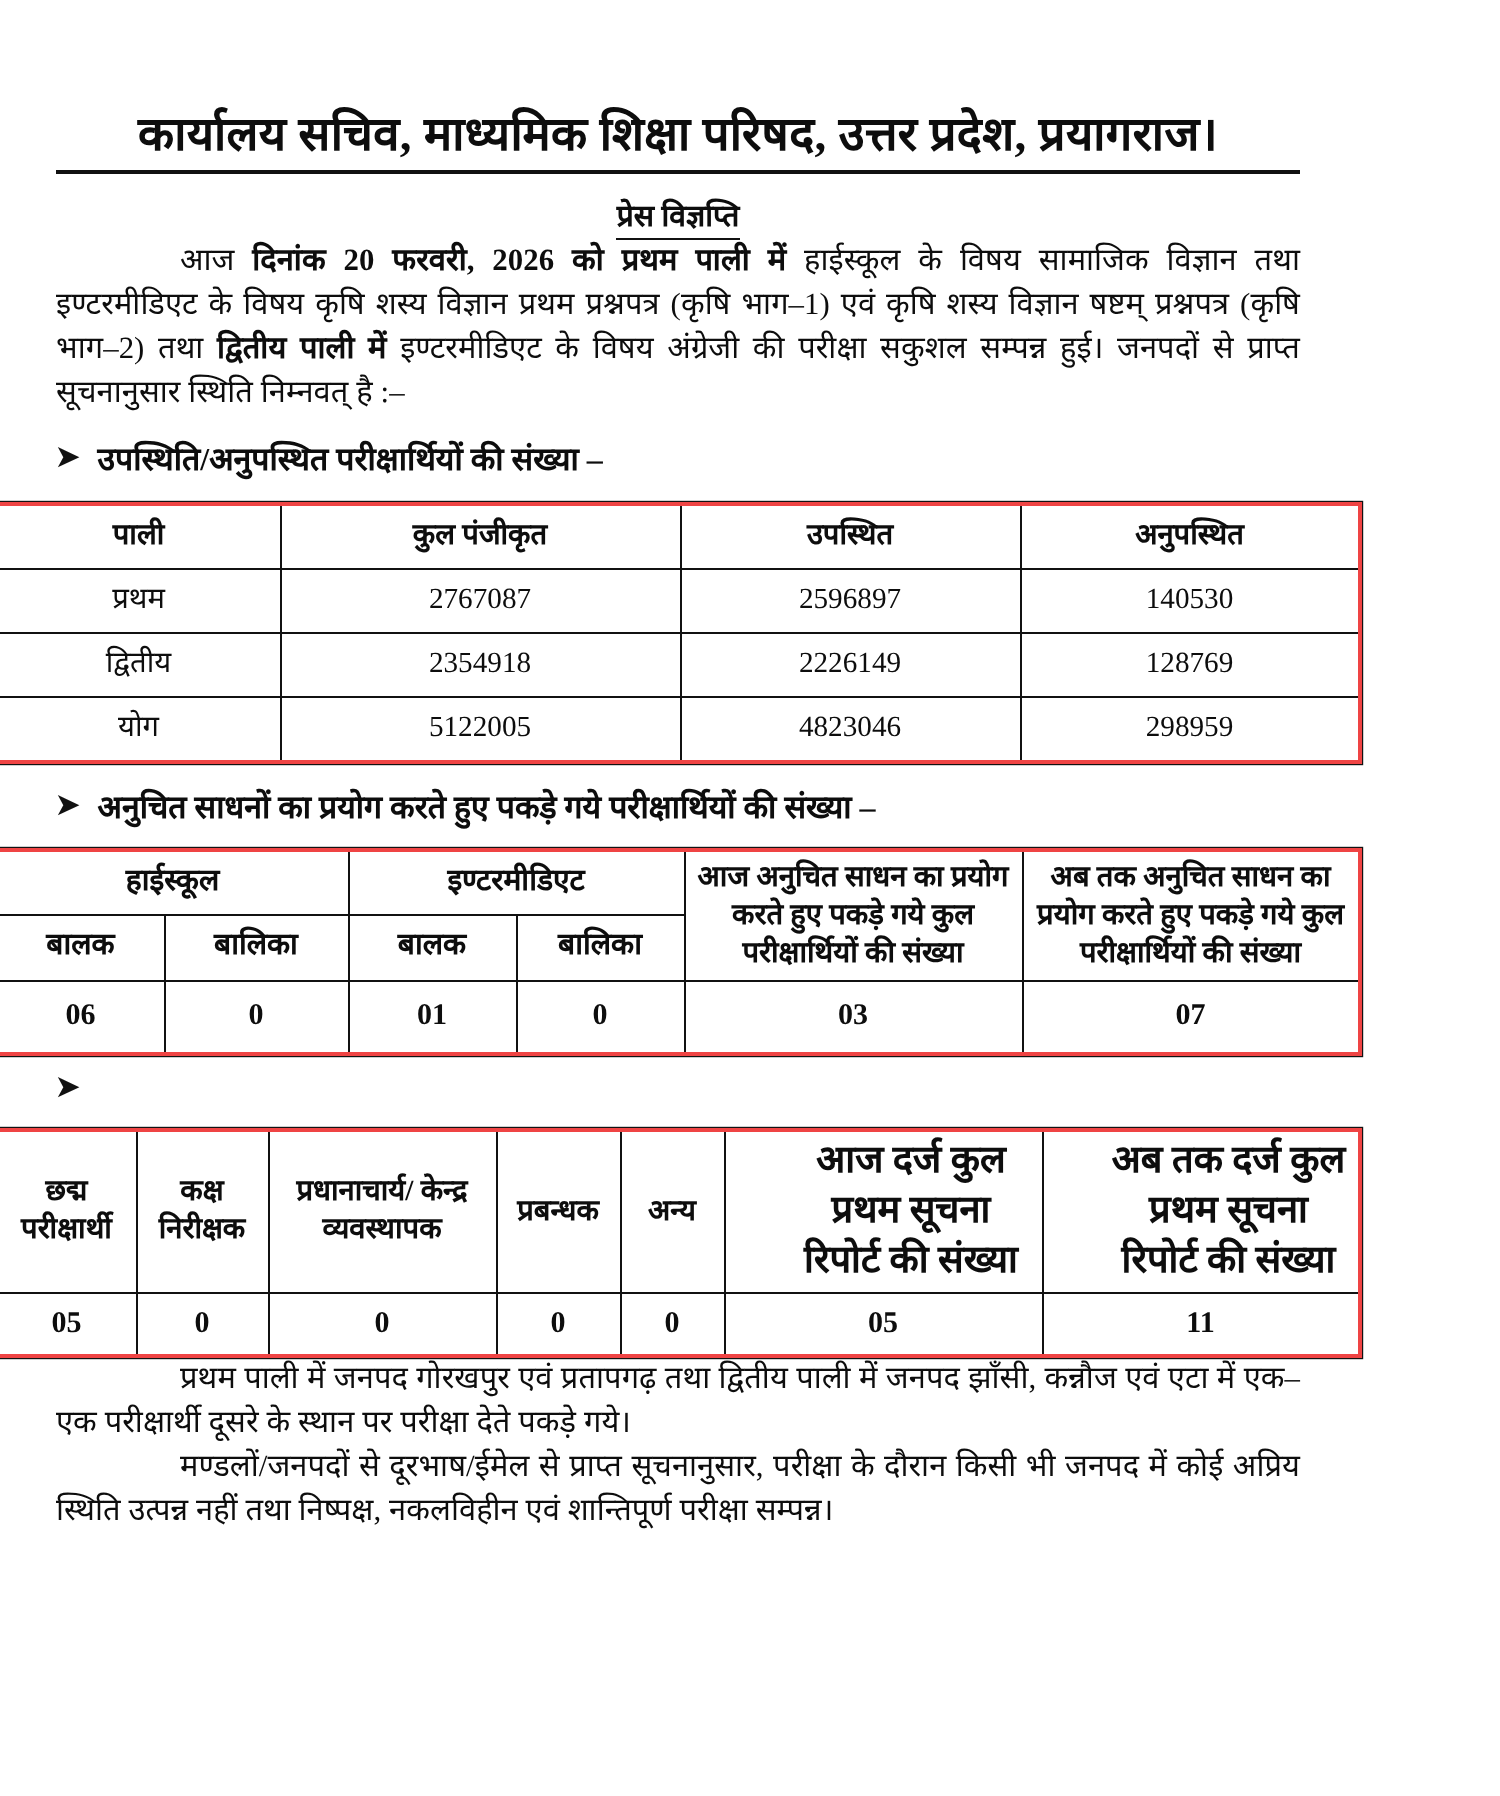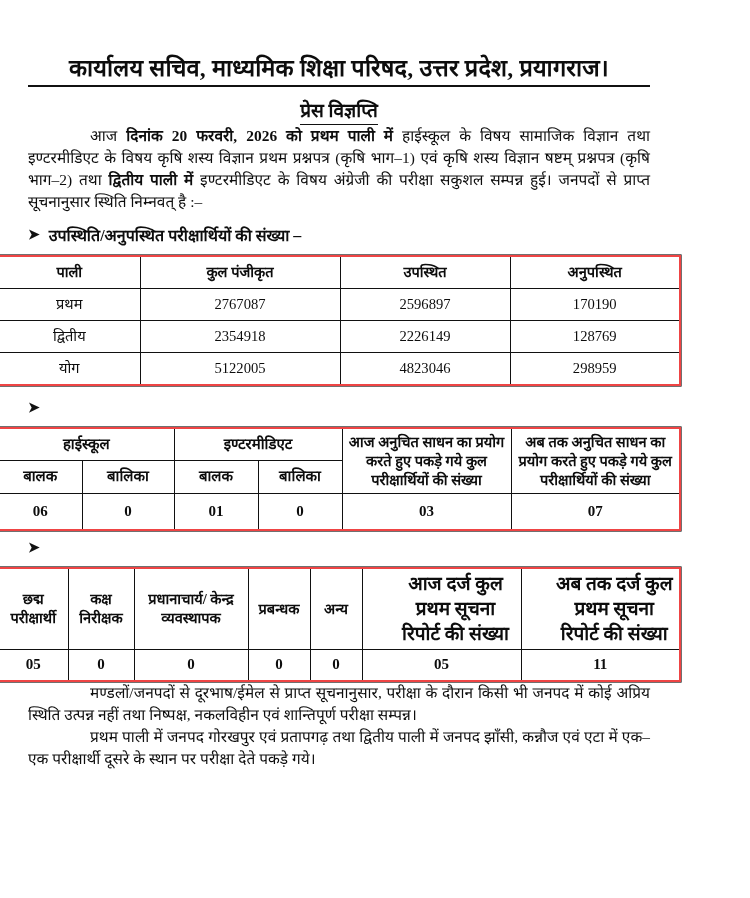--- a/index.html
+++ b/index.html
@@ -35,21 +35,21 @@
     padding-bottom: 2px;
     border-bottom: 2.2px solid #111;
     display: block;
   }
   .subtitle-wrap {
     text-align: center;
     margin-top: 13px;
   }
   .doc-subtitle {
     font-weight: bold;
-    font-size: 19px;
+    font-size: 15px;
     border-bottom: 1.6px solid #111;
     padding-bottom: 1px;
     display: inline-block;
     line-height: 1.2;
     text-align: right;
   }
 
   
   p.body-para {
     font-size: 15.4px;
@@ -169,41 +169,42 @@
           <th>कुल पंजीकृत</th>
           <th>उपस्थित</th>
           <th>अनुपस्थित</th>
         </tr>
       </thead>
       <tbody>
         <tr>
           <td>प्रथम</td>
           <td>2767087</td>
           <td>2596897</td>
-          <td>170190</td>
+          <td>140530</td>
         </tr>
         <tr>
           <td>द्वितीय</td>
           <td>2354918</td>
           <td>2226149</td>
           <td>128769</td>
         </tr>
         <tr>
           <td>योग</td>
           <td>5122005</td>
           <td>4823046</td>
           <td>298959</td>
         </tr>
       </tbody>
     </table>
   </div>
 
 
   <div class="section-head">
     <span class="bullet-icon">➤</span>
+    <span>अनुचित साधनों का प्रयोग करते हुए पकड़े गये परीक्षार्थियों की संख्या –</span>
   </div>
 
   <div class="table-wrap">
     <table class="data-table t2">
       <colgroup>
         <col style="width:84px">
           <col style="width:92px">
           <col style="width:84px">
           <col style="width:84px">
         <col style="width:169px">
@@ -270,17 +271,17 @@
           <td class="val">0</td>
           <td class="val">0</td>
           <td class="val">0</td>
           <td class="val">05</td>
           <td class="val">11</td>
         </tr>
       </tbody>
     </table>
   </div>
 
+  <p class="body-para para-indent">प्रथम पाली में जनपद गोरखपुर एवं प्रतापगढ़ तथा द्वितीय पाली में जनपद झॉंसी, कन्नौज एवं एटा में एक–एक परीक्षार्थी दूसरे के स्थान पर परीक्षा देते पकड़े गये।</p>
+
   <p class="body-para para-indent">मण्डलों/जनपदों से दूरभाष/ईमेल से प्राप्त सूचनानुसार, परीक्षा के दौरान किसी भी जनपद में कोई अप्रिय स्थिति उत्पन्न नहीं तथा निष्पक्ष, नकलविहीन एवं शान्तिपूर्ण परीक्षा सम्पन्न।</p>
 
-  <p class="body-para para-indent">प्रथम पाली में जनपद गोरखपुर एवं प्रतापगढ़ तथा द्वितीय पाली में जनपद झॉंसी, कन्नौज एवं एटा में एक–एक परीक्षार्थी दूसरे के स्थान पर परीक्षा देते पकड़े गये।</p>
-
 </div>
 
 </body></html>

